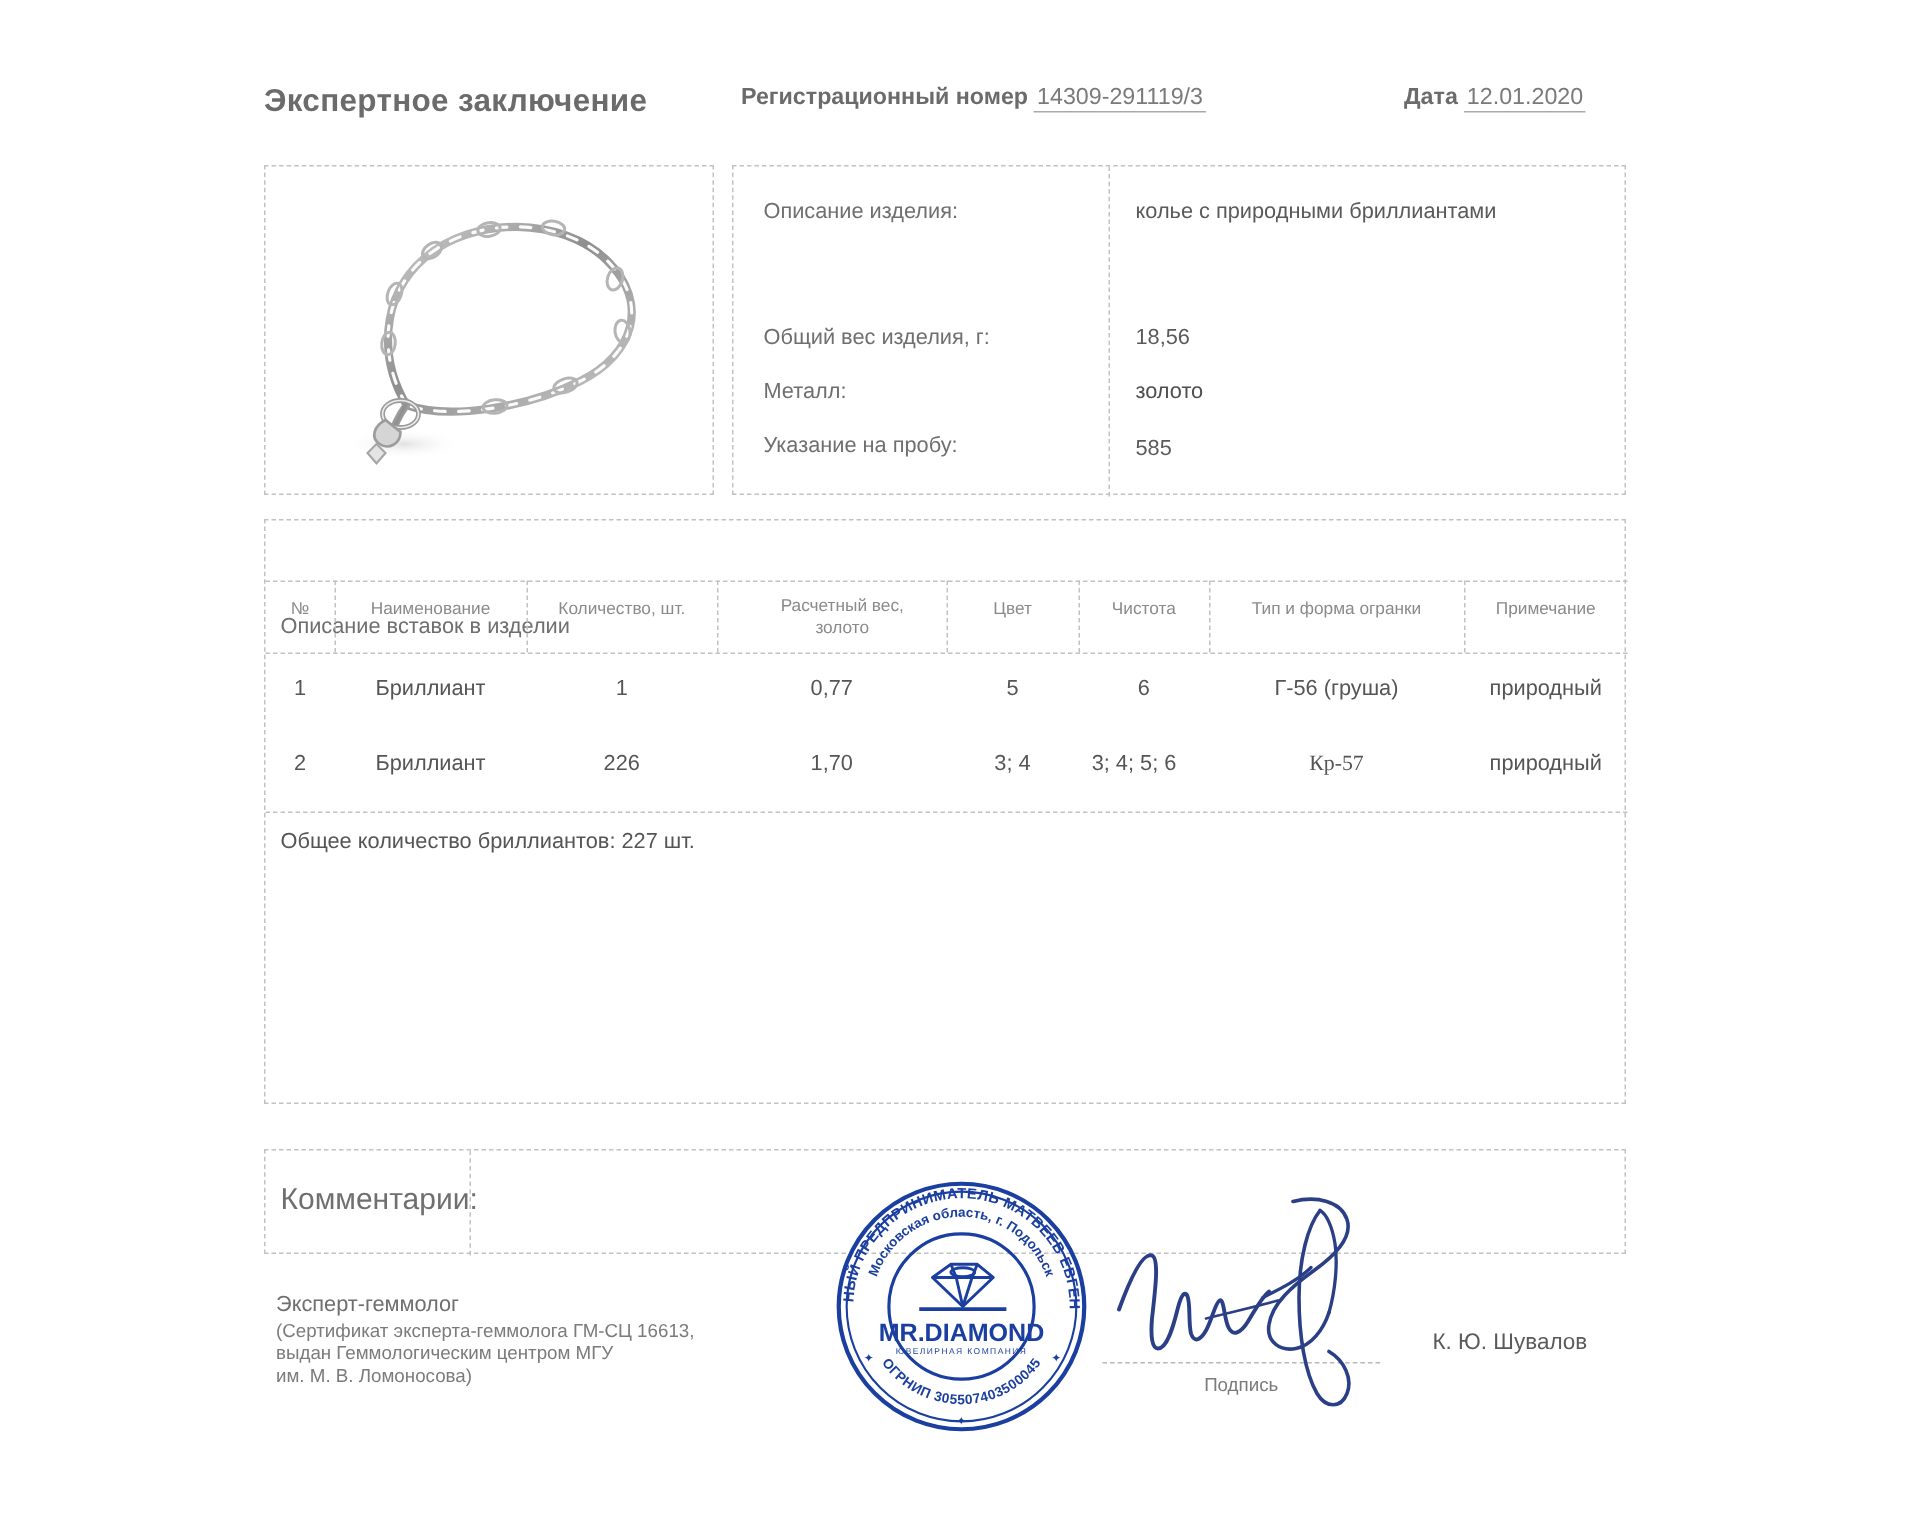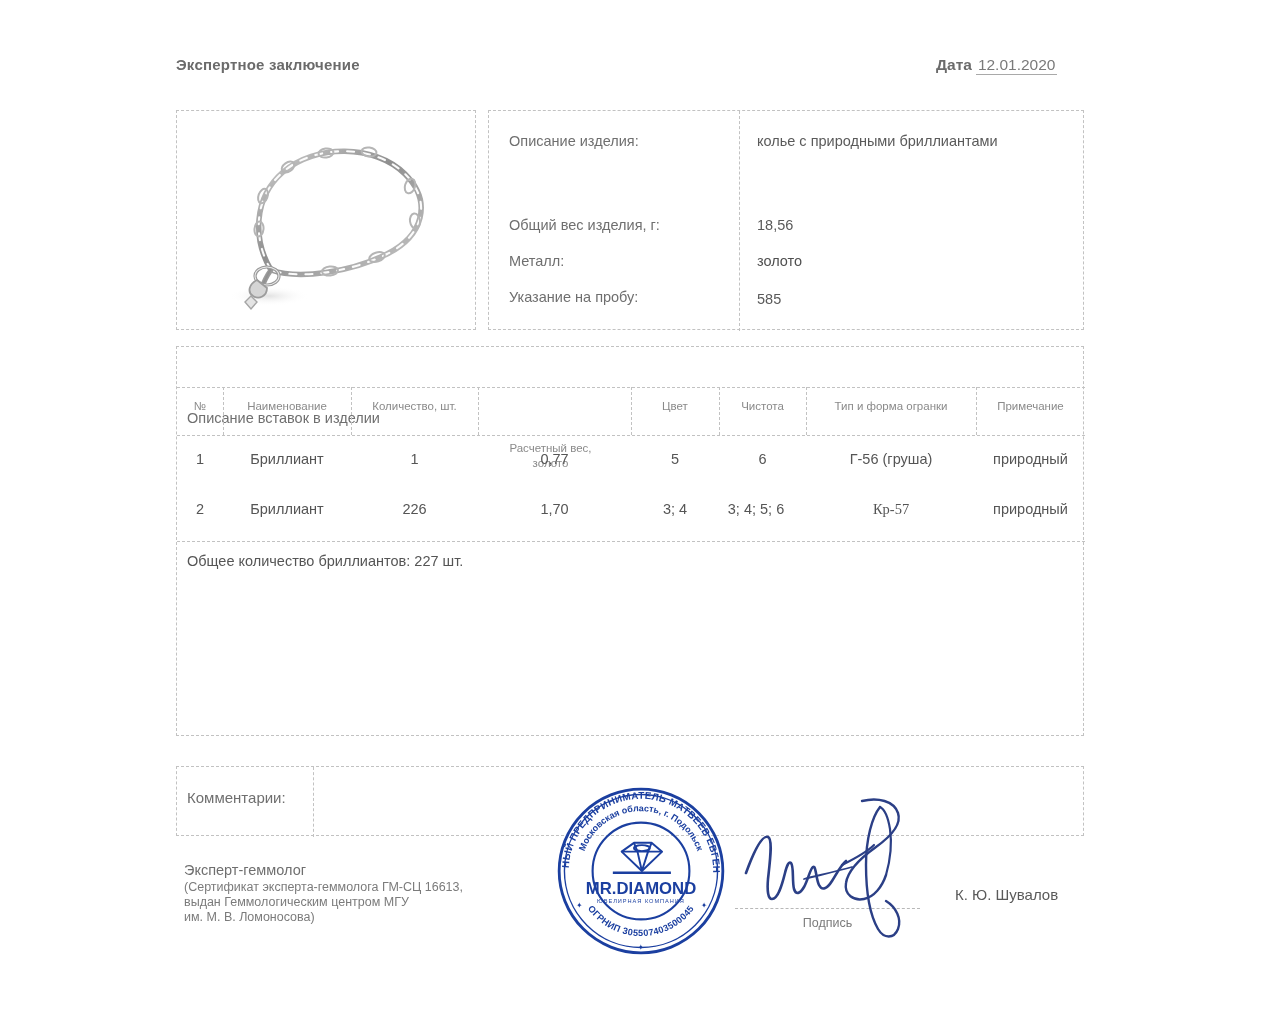--- a/index.html
+++ b/index.html
@@ -26,21 +26,21 @@
   .header {
     position: absolute;
     left: 176px;
     top: 56px;
     width: 908px;
     height: 28px;
   }
   .hdr-title {
     position: absolute;
     left: 0; top: 0;
-    font-size: 15px;
+    font-size: 21px;
     font-weight: bold;
     color: #6b6b6b;
     letter-spacing: .2px;
     white-space: nowrap;
   }
   .hdr-reg {
     position: absolute;
     left: 318px; top: 0;
     font-size: 15.5px;
     font-weight: bold;
@@ -174,21 +174,21 @@
     position: absolute;
     left: 136px;
     top: 0;
     height: 70px;
     border-left: 1px dashed #c2c2c2;
   }
   .comments-label {
     position: absolute;
     left: 10px;
     top: 22px;
-    font-size: 15px;
+    font-size: 20px;
     color: #6f6f6f;
   }
 
   
   .expert-title {
     position: absolute;
     left: 184px;
     top: 862px;
     font-size: 14.5px;
     color: #6f6f6f;
@@ -246,20 +246,23 @@
   }
   .product-photo { display: block; }
 </style>
 </head>
 <body>
 
 <div class="page">
 
   <div class="header">
     <div class="hdr-title">Экспертное заключение</div>
+    <div class="hdr-reg">
+      <span>Регистрационный номер</span><span class="fill">14309-291119/3</span>
+    </div>
     <div class="hdr-date">
       <span>Дата</span><span class="fill">12.01.2020</span>
     </div>
   </div>
 
   <div class="dash photo-box">
     <div class="photo-inner">
       <svg class="product-photo" width="270" height="200" viewBox="0 0 270 200">
         <defs>
           <linearGradient id="chainGrad" x1="0" y1="0" x2="1" y2="1">
@@ -340,21 +343,21 @@
     <div class="vrule" style="left:799px; top:40px; height:48px;"></div>
 
     <div class="th" style="left:0px;   width:46px;">№</div>
     <div class="th" style="left:46px;  width:128px;">Наименование</div>
     <div class="th" style="left:174px; width:127px;">Количество, шт.</div>
     <div class="th" style="left:454px; width:88px;">Цвет</div>
     <div class="th" style="left:542px; width:87px;">Чистота</div>
     <div class="th" style="left:629px; width:170px;">Тип и форма огранки</div>
     <div class="th" style="left:799px; width:109px;">Примечание</div>
 
-    <div class="th" style="left:297px; width:153px; top:50px; line-height:15px;margin-top:44px;">
+    <div class="th" style="left:308px; width:153px; top:50px; line-height:15px;">
       <span>Расчетный вес,</span><br>
       <span>золото</span>
     </div>
 
     <div class="td" style="left:0px;   width:46px;  top:102px;">1</div>
     <div class="td" style="left:46px;  width:128px; top:102px;">Бриллиант</div>
     <div class="td" style="left:174px; width:127px; top:102px;">1</div>
     <div class="td" style="left:301px; width:153px; top:102px;">0,77</div>
     <div class="td" style="left:454px; width:88px;  top:102px;">5</div>
     <div class="td" style="left:542px; width:87px;  top:102px;">6</div>

